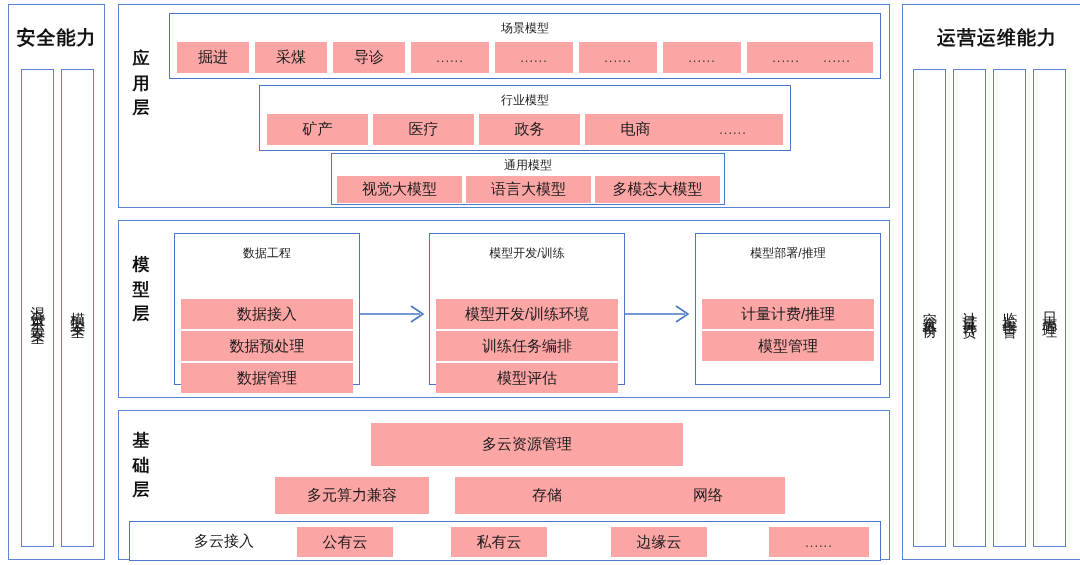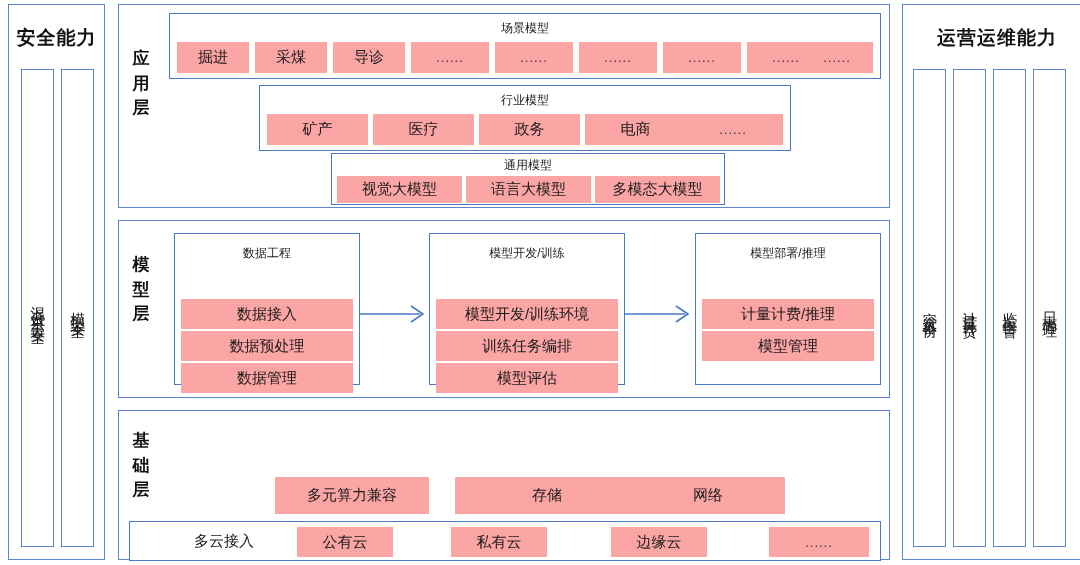--- a/index.html
+++ b/index.html
@@ -219,20 +219,21 @@
   </div>
 
   <div class="panel" style="left:118px; top:410px; width:772px; height:150px;">
 
     <div class="layer-label" style="left:10px; top:18px;">
       <span>基</span>
       <span>础</span>
       <span>层</span>
     </div>
 
+    <div class="cell" style="left:252px; top:12px; width:312px; height:43px;">多云资源管理</div>
 
     <div class="cell" style="left:156px; top:66px; width:154px; height:37px;">多元算力兼容</div>
     <div class="cell" style="left:336px; top:66px; width:184px; height:37px;text-align:right;">存储</div>
     <div class="cell" style="left:512px; top:66px; width:154px; height:37px;">网络</div>
 
     <div class="bx" style="left:10px; top:110px; width:752px; height:40px;"></div>
     <div class="plain-label" style="left:30px; top:110px; width:150px; height:40px;">多云接入</div>
     <div class="cell" style="left:178px; top:116px; width:96px; height:30px;">公有云</div>
     <div class="cell" style="left:332px; top:116px; width:96px; height:30px;">私有云</div>
     <div class="cell" style="left:492px; top:116px; width:96px; height:30px;">边缘云</div>

